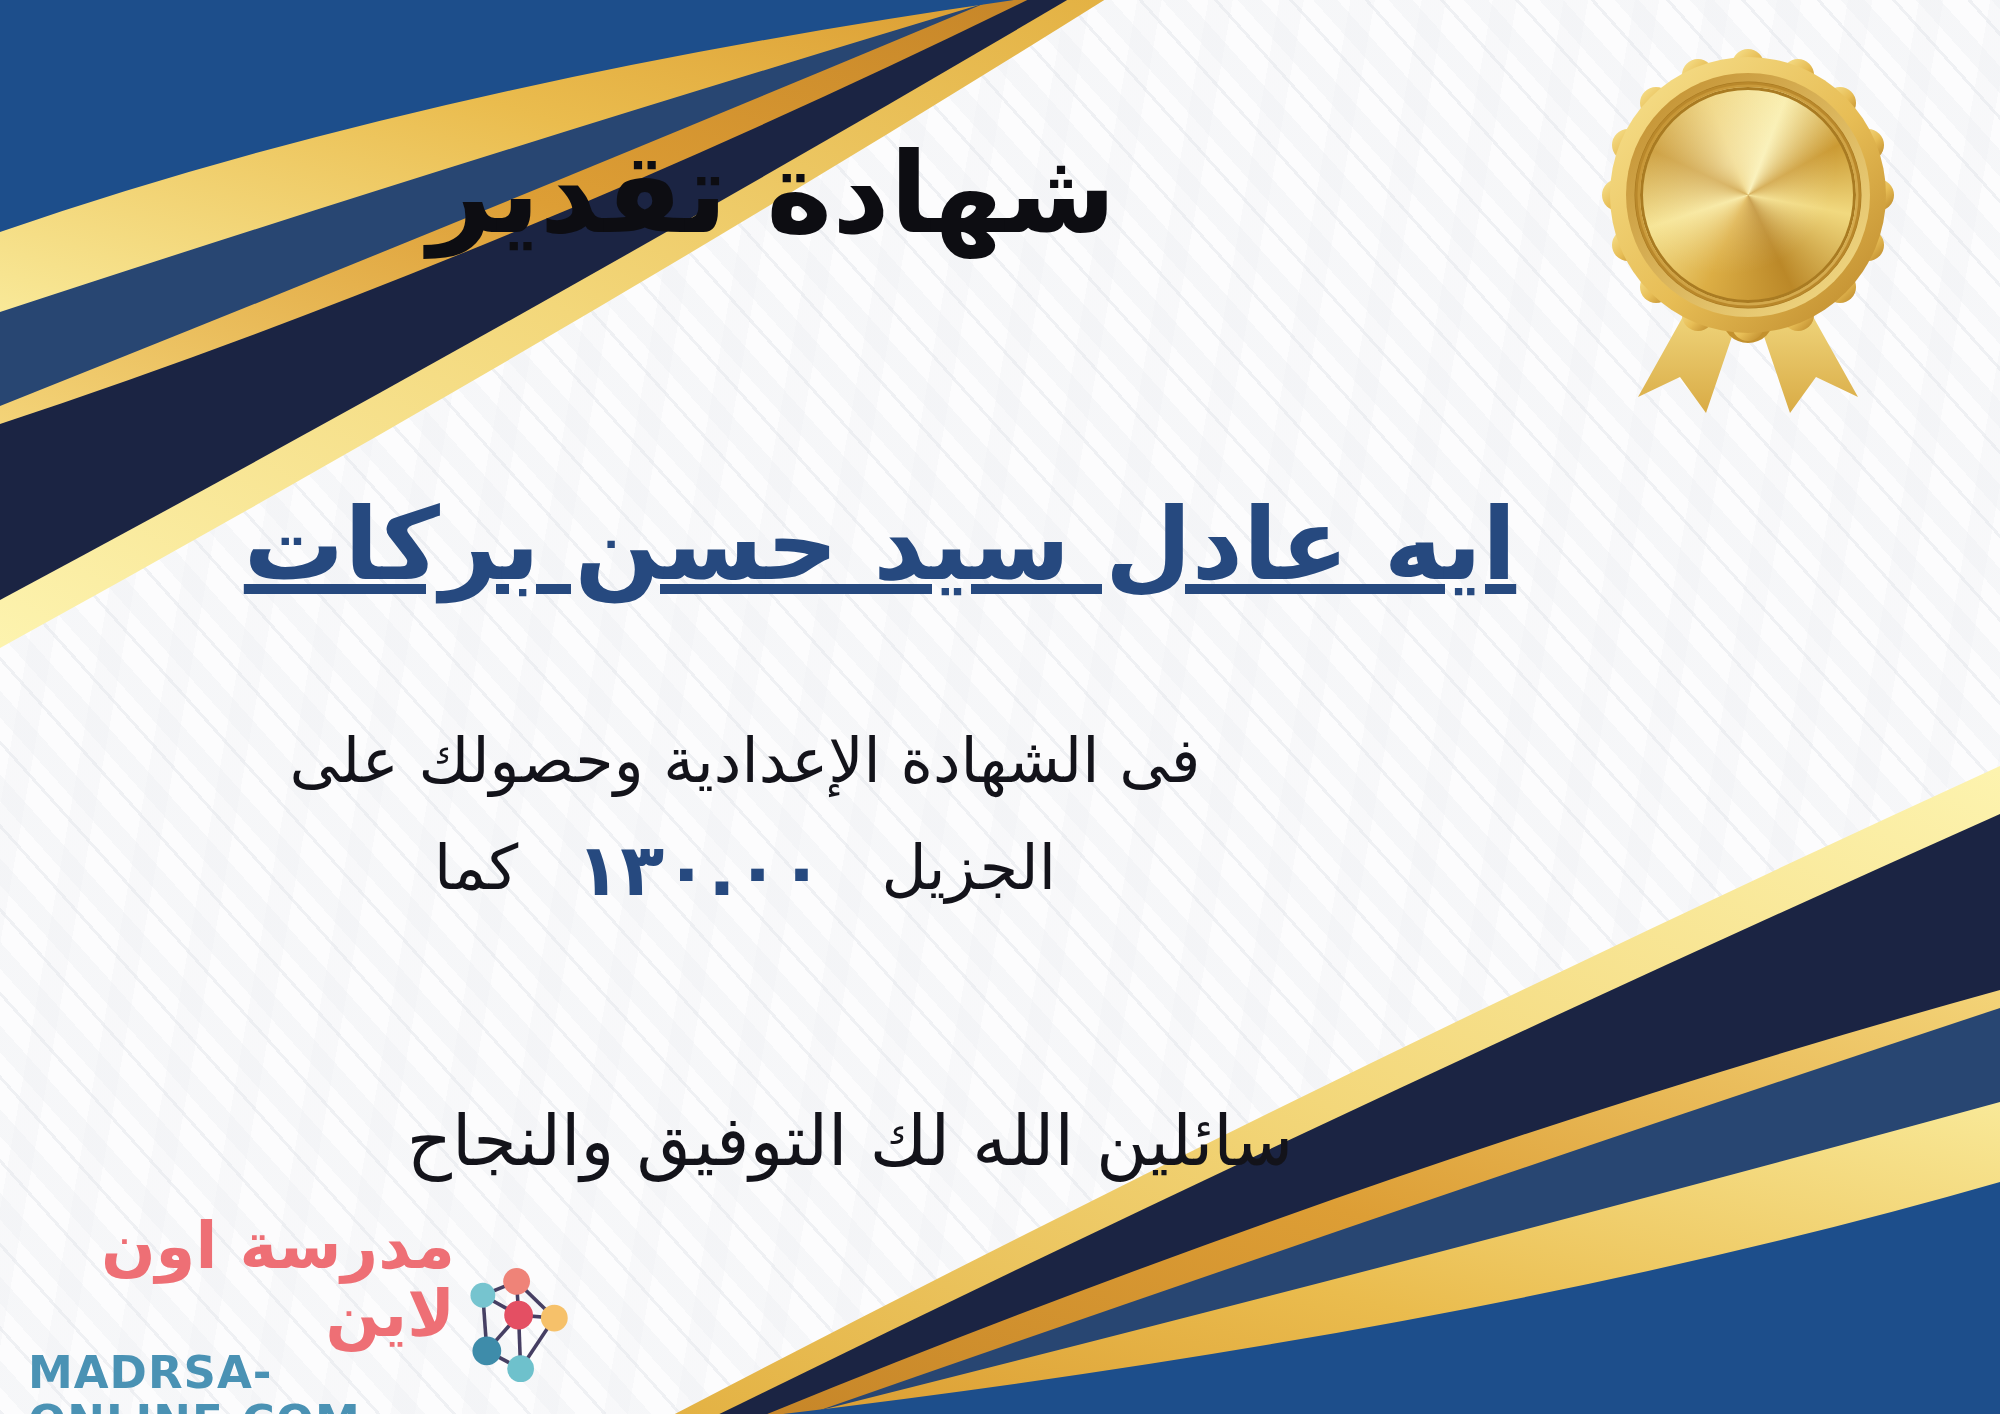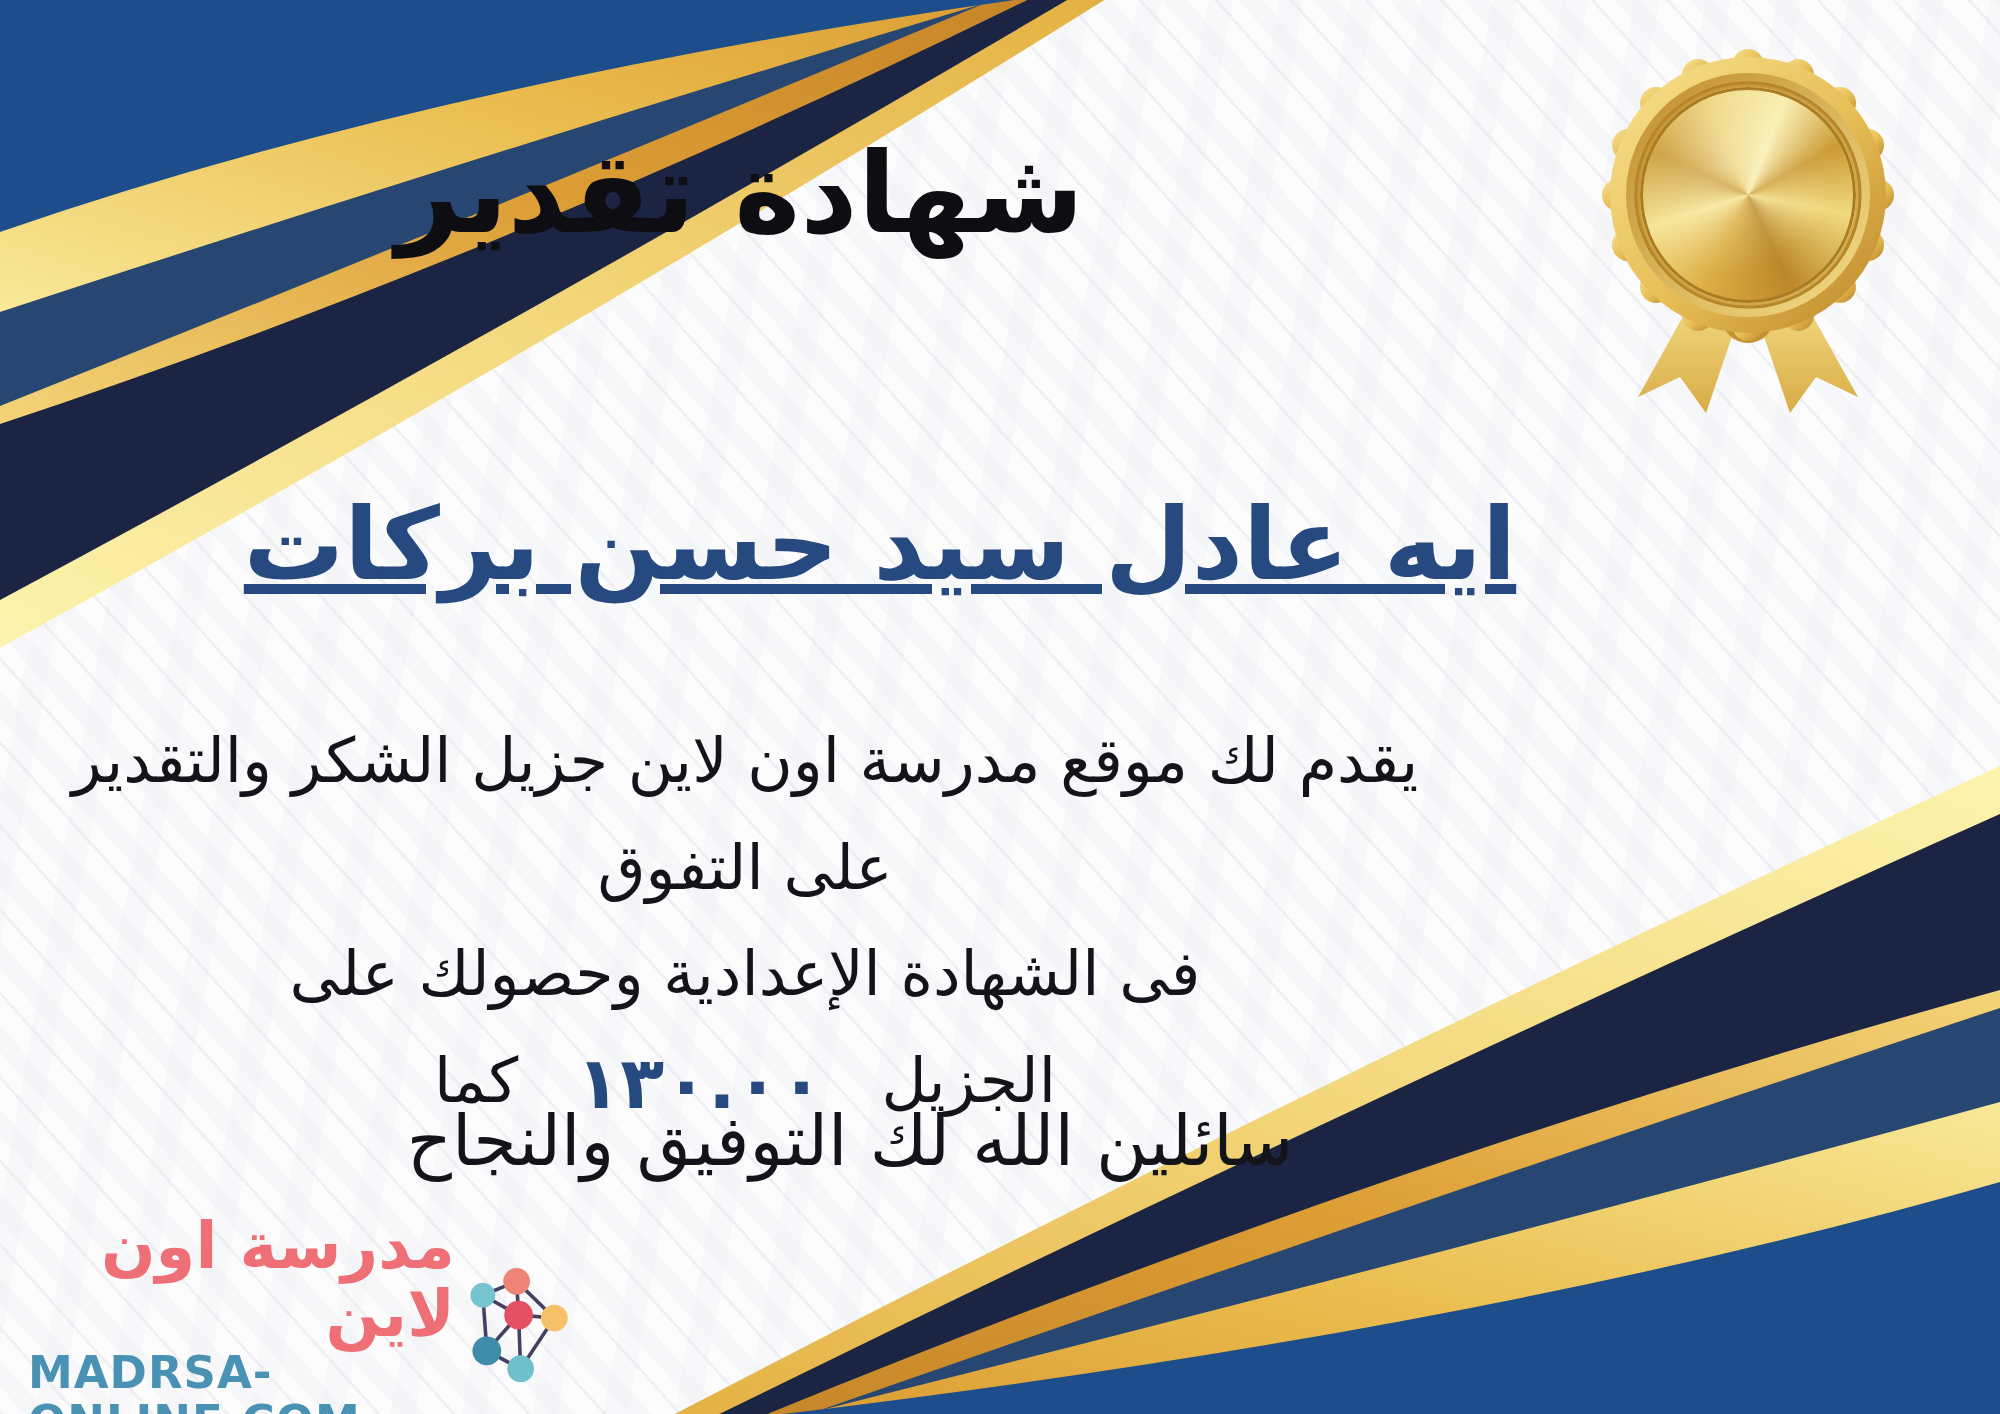--- a/index.html
+++ b/index.html
@@ -16,21 +16,21 @@
         rgba(226,229,234,.50) 0 3px, rgba(255,255,255,0) 3px 18px,
         rgba(238,240,243,.45) 18px 36px, rgba(255,255,255,0) 36px 56px),
       repeating-linear-gradient(100deg,
         rgba(240,241,244,.35) 0 24px, rgba(255,255,255,0) 24px 70px);
   }
   .deco{position:absolute;inset:0;z-index:1;display:block;}
   .content{position:absolute;inset:0;z-index:2;}
 
   .title{
     position:absolute;top:128px;left:0;width:1480px;text-align:center;
-    direction:rtl;font-size:112px;font-weight:600;color:#0d0d12;letter-spacing:1px;
+    direction:rtl;font-size:112px;font-weight:600;color:#0d0d12;letter-spacing:1px;padding-left:32px;
   }
   .student-name{
     position:absolute;top:486px;left:60px;width:1640px;text-align:center;
     direction:rtl;font-size:100px;font-weight:700;color:#26497f;text-decoration:underline;
   }
   .body-text{
     position:absolute;top:708px;left:30px;width:1430px;text-align:center;
     direction:rtl;font-size:62px;line-height:1.72;color:#13131a;font-weight:500;
   }
   .score{
@@ -151,21 +151,20 @@
         </g>
         <circle cx="148" cy="150" r="122" fill="url(#gRing)"></circle>
         <circle cx="148" cy="150" r="112" fill="none" stroke="#a5761f" stroke-width="3"></circle>
       </svg>
       <div class="medal-core"></div>
     </div>
 
     <div class="student-name">ايه عادل سيد حسن بركات</div>
 
     <div class="body-text">
-      <div>يقدم لك موقع مدرسة اون لاين جزيل الشكر  والتقدير على التفوق</div>
       <div><span>فى الشهادة الإعدادية وحصولك على الجزيل</span><span class="score">١٣٠.٠٠</span><span>كما</span></div>
     </div>
 
     <div class="closing">سائلين الله لك التوفيق  والنجاح</div>
 
     <div class="logo">
       <div class="logo-text">
         <div class="logo-arabic">مدرسة اون لاين</div>
         <div class="logo-domain">MADRSA-ONLINE.COM</div>
       </div>

